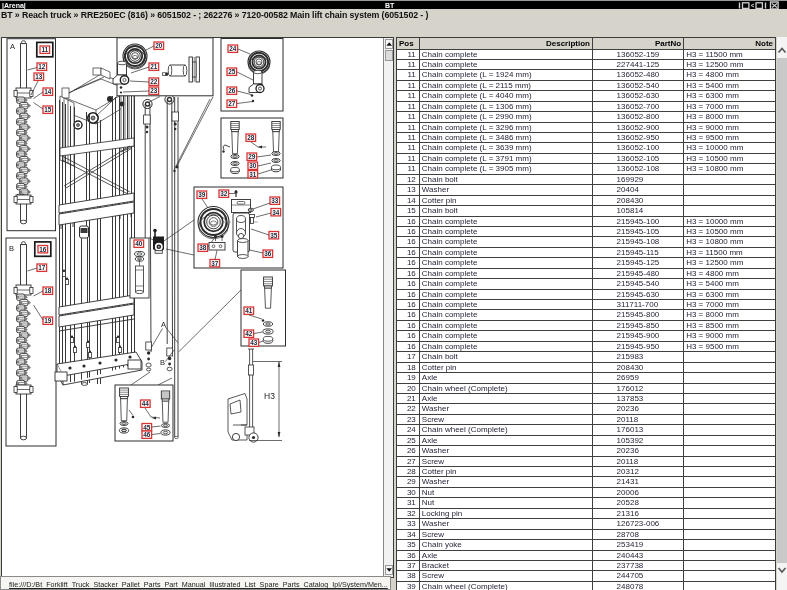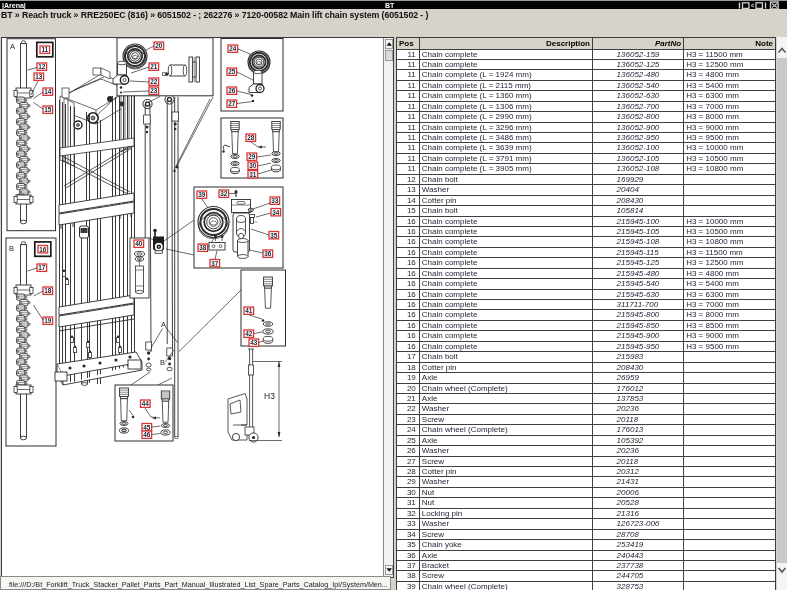--- a/index.html
+++ b/index.html
@@ -12,32 +12,32 @@
 #leftpane { position:absolute; left:1px; top:37px; width:393px; height:541px; background:#fff;
   border:1.2px solid #3c3c3c; }
 #lscroll { position:absolute; left:383px; top:38px; width:10px; height:539px; background:#f2f2f2;
   border-left:1px solid #888; }
 #lscroll .btn { position:absolute; left:0.5px; width:8.5px; height:10px; background:#f6f6f6;
   border:1px solid #999; }
 #lscroll .thumb { position:absolute; left:0.5px; top:11.5px; width:8.5px; height:11px;
   background:#dcdcdc; border:1px solid #999; }
 #statusbar { position:absolute; left:0; top:576px; width:391px; height:14px; background:#f6f5f1;
   border:1px solid #8a8a8a; }
-#statusbar .t { position:absolute; left:8px; top:3px; font-size:7.2px; color:#222; white-space:nowrap; }
+#statusbar .t { position:absolute; left:8px; top:3px; font-size:7.2px; color:#222; white-space:nowrap;text-decoration:underline; }
 #table { position:absolute; left:396px; top:37px; width:380px; height:553px; background:#fff;
   border-left:1.6px solid #3c3c3c; border-top:1.2px solid #3c3c3c; border-right:1.6px solid #3c3c3c;
   overflow:hidden; }
 .tr { display:flex; height:10.45px; border-bottom:1px solid #3f3f3f; background:#fff; }
 .tr.h { height:11.5px; background:#d6d3ca; font-weight:bold; }
 .c { font-size:8px; color:#1f1f33; line-height:9.6px; overflow:hidden; white-space:nowrap;
   border-right:1px solid #3f3f3f; padding:0 2px; }
 .c.p { width:22.8px; text-align:right; padding-right:3px; }
 .c.d { width:173.2px; }
 .c.q { width:21.6px;margin-top:12px; }
-.c.n { width:69.6px;font-style:italic; }
+.c.n { width:69.6px; }
 .c.o { flex:1; border-right:none; }
 .tr.h .c { color:#000; line-height:11px;text-align:right; }
 #tscroll { position:absolute; left:777px; top:37px; width:10px; height:553px; background:#f4f4f4; }
 #tscroll .thumb { position:absolute; left:0; top:21px; width:10px; height:505px; background:#c9c9c9; }
 #diagram { position:absolute; left:0; top:0; }
 </style></head><body>
 
 <div id="titlebar">
 
   <span class="t" style="left:2px;">|Arena|</span>
@@ -924,40 +924,40 @@
       <div class="c p">11</div>
       <div class="c d">Chain complete</div>
       <div class="c q">2</div>
       <div class="c n">136052-159</div>
       <div class="c o">H3 = 11500 mm</div>
     </div>
 <div class="tr">
       <div class="c p">11</div>
       <div class="c d">Chain complete</div>
       <div class="c q">2</div>
-      <div class="c n">136052-125</div>
+      <div class="c n">227441-125</div>
       <div class="c o">H3 = 12500 mm</div>
     </div>
 <div class="tr">
       <div class="c p">11</div>
       <div class="c d">Chain complete (L = 1924 mm)</div>
       <div class="c q">2</div>
       <div class="c n">136052-480</div>
       <div class="c o">H3 = 4800 mm</div>
     </div>
 <div class="tr">
       <div class="c p">11</div>
       <div class="c d">Chain complete (L = 2115 mm)</div>
       <div class="c q">2</div>
       <div class="c n">136052-540</div>
       <div class="c o">H3 = 5400 mm</div>
     </div>
 <div class="tr">
       <div class="c p">11</div>
-      <div class="c d">Chain complete (L = 1360 mm)</div>
+      <div class="c d">Chain complete (L = 4040 mm)</div>
       <div class="c q">2</div>
       <div class="c n">136052-630</div>
       <div class="c o">H3 = 6300 mm</div>
     </div>
 <div class="tr">
       <div class="c p">11</div>
       <div class="c d">Chain complete (L = 1306 mm)</div>
       <div class="c q">2</div>
       <div class="c n">136052-700</div>
       <div class="c o">H3 = 7000 mm</div>
@@ -1274,21 +1274,21 @@
       <div class="c p">38</div>
       <div class="c d">Screw</div>
       <div class="c q">2</div>
       <div class="c n">244705</div>
       <div class="c o"></div>
     </div>
 <div class="tr">
       <div class="c p">39</div>
       <div class="c d">Chain wheel (Complete)</div>
       <div class="c q">1</div>
-      <div class="c n">328753</div>
+      <div class="c n">248078</div>
       <div class="c o"></div>
     </div>
 </div>
 
 <div id="tscroll">
   <div class="thumb"></div>
   <svg width="10" height="553" viewBox="0 0 10 553" style="position:absolute;left:0;top:0;">
     <path d="M1.5,15.5 L5,11.5 L8.5,15.5" fill="none" stroke="#555" stroke-width="1.6"></path>
     <path d="M1.5,531 L5,535 L8.5,531" fill="none" stroke="#555" stroke-width="1.6"></path>
   </svg>

